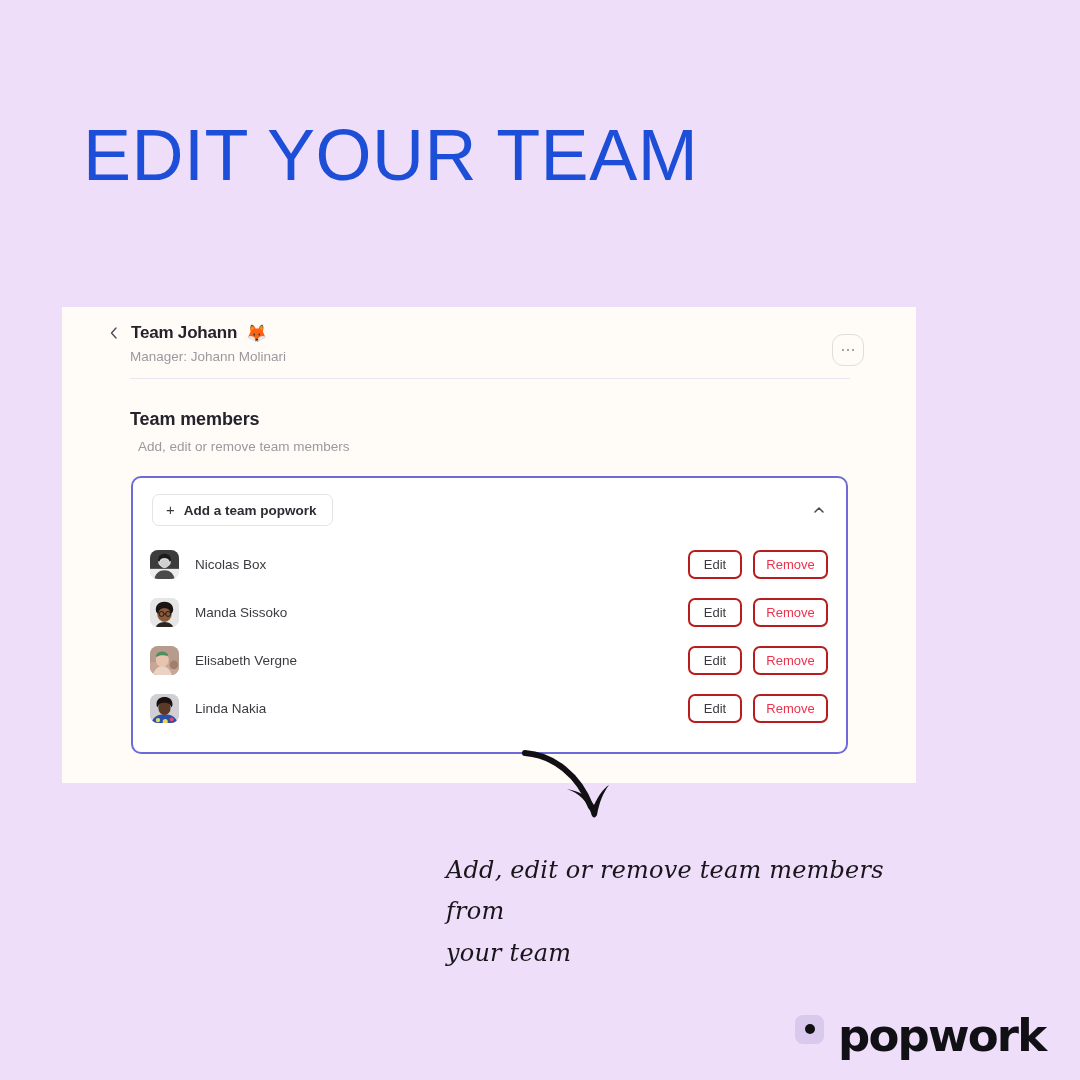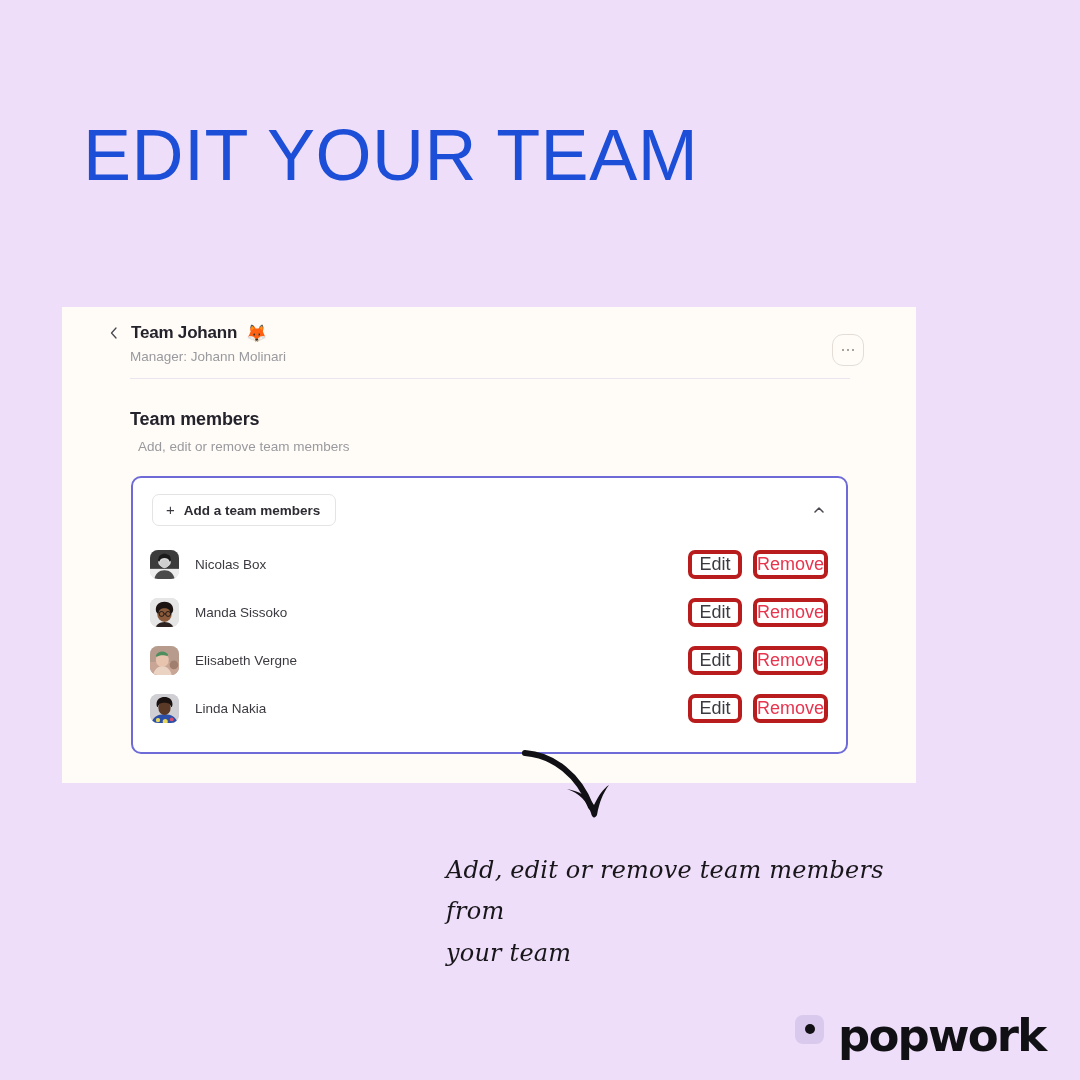--- a/index.html
+++ b/index.html
@@ -219,23 +219,23 @@
 
   .row-actions {
     display: flex;
     align-items: center;
     gap: 11px;
   }
 
   .btn-sm {
     height: 29px;
     border-radius: 7px;
-    border: 4px solid #b91c1c;
+    border: 2px solid #b91c1c;
     background: #FFFFFF;
-    font-size: 18px;
+    font-size: 13px;
     font-family: "Liberation Sans", sans-serif;
     cursor: pointer;
     display: flex;
     align-items: center;
     justify-content: center;
     padding: 0 4px;
   }
   .btn-edit { width: 54px; color: #3C3A40; }
   .btn-remove { width: 75px; color: #E8344E; }
 
@@ -326,21 +326,21 @@
   <div class="header-divider"></div>
 
   <div class="section-title">Team members</div>
   <div class="section-sub">Add, edit or remove team members</div>
 
   <div class="members-panel">
 
     <div class="panel-top">
       <button class="add-member-btn">
         <span class="plus-icon">+</span>
-        <span>Add a team members</span>
+        <span>Add a team popwork</span>
       </button>
 
       <button class="collapse-btn">
         <svg width="14" height="14" viewBox="0 0 14 14" fill="none">
           <path d="M3 9L7 5L11 9" stroke="#4A4751" stroke-width="1.5" stroke-linecap="round" stroke-linejoin="round"></path>
         </svg>
       </button>
     </div>
 
     <div class="member-list">

